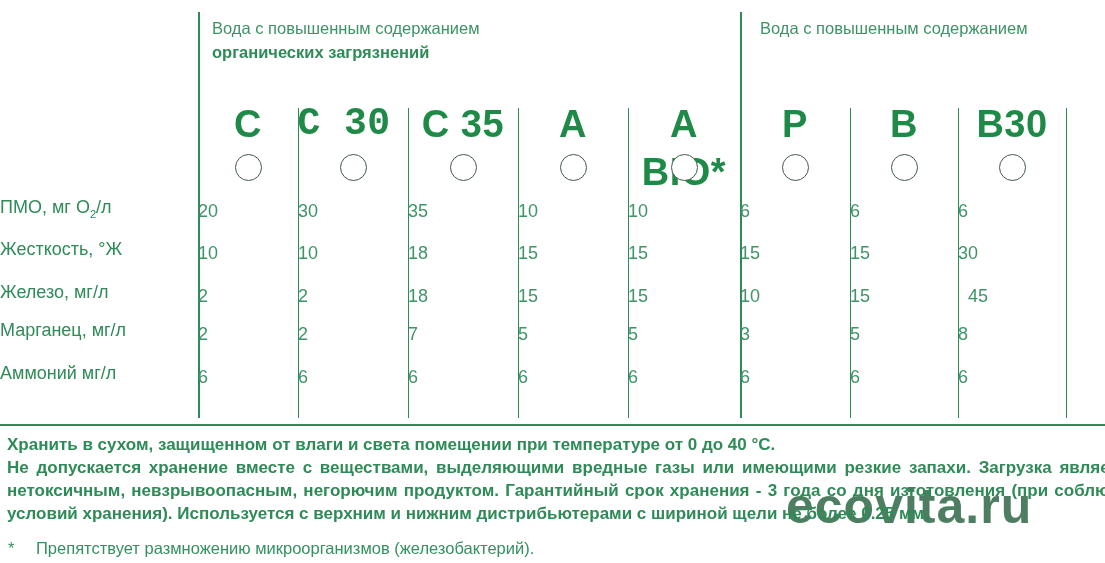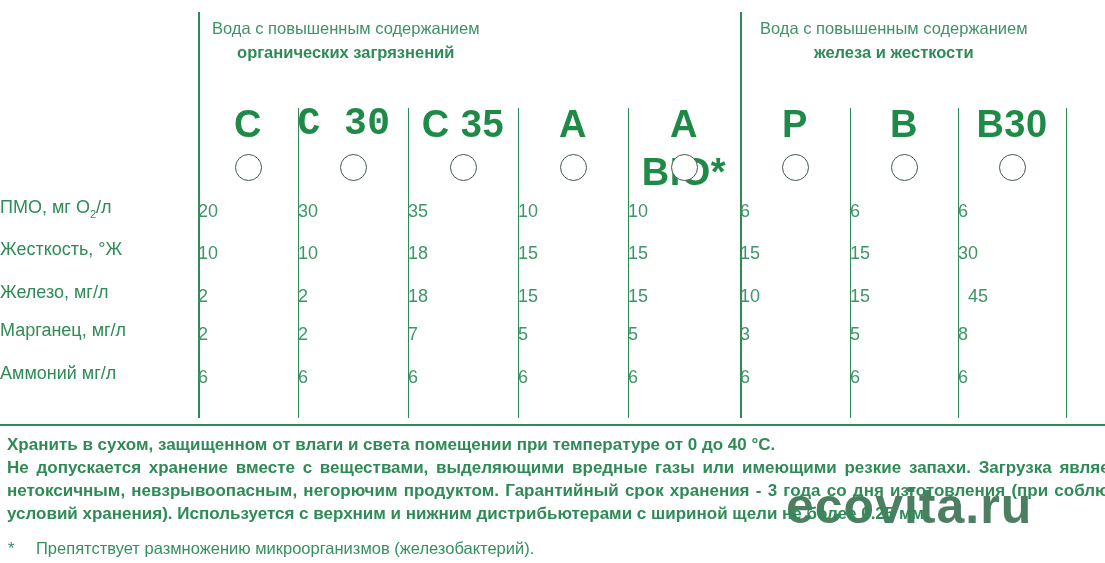--- a/index.html
+++ b/index.html
@@ -10,21 +10,21 @@
     overflow:hidden;
     font-family:"Liberation Sans", sans-serif;
   }
   
   .vline{position:absolute;top:108px;height:310px;width:1px;background:#2e8b57;}
   .vline-group{position:absolute;top:12px;height:406px;width:2px;background:#2e8b57;}
   .hline{position:absolute;left:0;top:424px;width:1105px;height:2px;background:#2e8b57;}
   
   .group-title{position:absolute;top:16px;line-height:24px;font-size:16.5px;}
   .group-title .l1{color:#3e9266;font-weight:400;}
-  .group-title .l2{color:#2e8b57;font-weight:700;text-align:center;}
+  .group-title .l2{color:#2e8b57;font-weight:700;}
   
   .letter-cell{
     position:absolute;top:100px;height:48px;line-height:48px;
     text-align:center;font-size:38px;font-weight:700;color:#1f8a48;
     letter-spacing:0.5px;
   }
   
   .circle{
     position:absolute;top:154px;width:27px;height:27px;border-radius:50%;
     border:1.6px solid #44584c;background:#ffffff;box-sizing:border-box;
@@ -65,21 +65,20 @@
 
   <div class="vline-group" style="left:198px"></div>
   <div class="vline-group" style="left:740px"></div>
 
   <div class="group-title" style="left:212px">
     <div class="l1">Вода с повышенным содержанием</div>
     <div class="l2">органических загрязнений</div>
   </div>
   <div class="group-title" style="left:760px">
     <div class="l1">Вода с повышенным содержанием</div>
-    <div class="l2">железа и жесткости</div>
   </div>
 
   <div id="table-dynamic">
       <div class="vline" style="left: 298px;"></div>
       <div class="vline" style="left: 408px;"></div>
       <div class="vline" style="left: 518px;"></div>
       <div class="vline" style="left: 628px;"></div>
       <div class="vline" style="left: 850px;"></div>
       <div class="vline" style="left: 958px;"></div>
       <div class="vline" style="left: 1066px;"></div>

